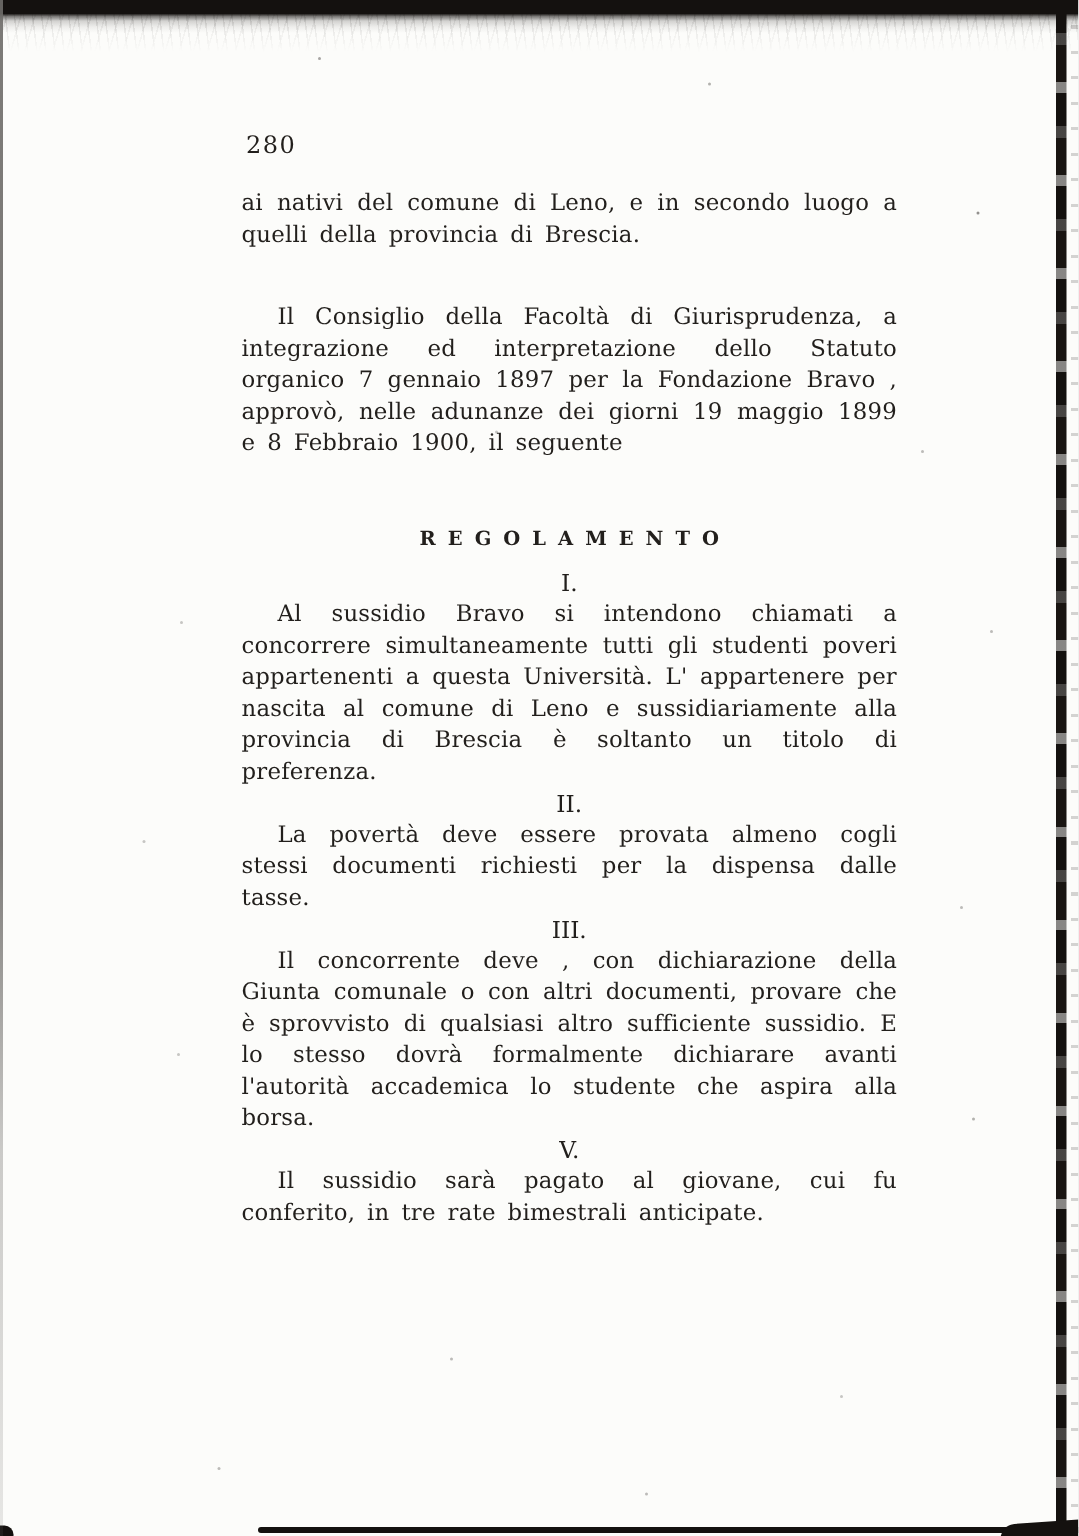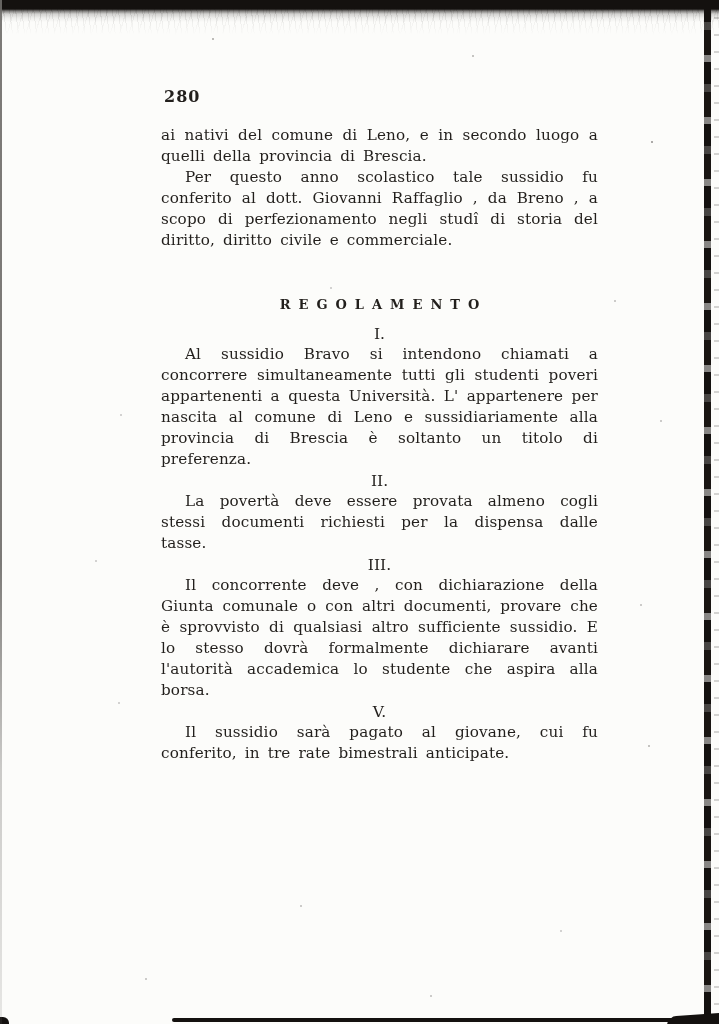--- a/index.html
+++ b/index.html
@@ -96,21 +96,20 @@
     position: absolute;
     left: 161px;
     top: 88px;
     width: 437px;
   }
   .pagenum {
     font-size: 16px;
     line-height: 17px;
     letter-spacing: 1px;
     margin: 0 0 0 3px;
-    font-weight: bold;
   }
   .body p {
     margin: 0;
     font-size: 15.2px;
     line-height: 21px;
     text-align: justify;
     word-spacing: 3px;
     letter-spacing: 0.15px;
   }
   .body p.indent { text-indent: 24px; }
@@ -146,21 +145,21 @@
   <div class="edge-bottom-corner"></div>
   <div class="edge-bottom-left-speck"></div>
   <div class="edge-left"></div>
   <div class="speckles"></div>
 
   <div class="content">
     <div class="pagenum">280</div>
 
     <div class="body">
       <p class="p-first">ai nativi del comune di Leno, e in secondo luogo a quelli della provincia di Brescia.</p>
-      <p class="indent">Per questo anno scolastico tale sussidio fu conferito al dott. Giovanni Raffaglio , da Breno , a scopo di perfezionamento negli studî di storia del diritto, diritto civile e commerciale.</p>
+      <p class="indent p-consiglio">Il Consiglio della Facoltà di Giurisprudenza, a integrazione ed interpretazione dello Statuto organico 7 gennaio 1897 per la Fondazione Bravo , approvò, nelle adunanze dei giorni 19 maggio 1899 e 8 Febbraio 1900, il seguente</p>
 
       <div class="heading">REGOLAMENTO</div>
 
       <div>
         <div class="numeral numeral-first">I.</div>
         <p class="indent">Al sussidio Bravo si intendono chiamati a concorrere simultaneamente tutti gli studenti poveri appartenenti a questa Università. L' appartenere per nascita al comune di Leno e sussidiariamente alla provincia di Brescia è soltanto un titolo di preferenza.</p>
       </div>
 
       <div>
         <div class="numeral">II.</div>

